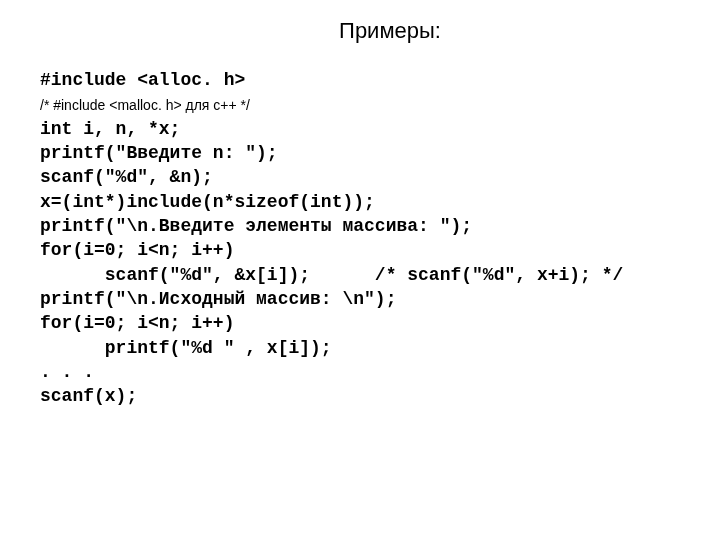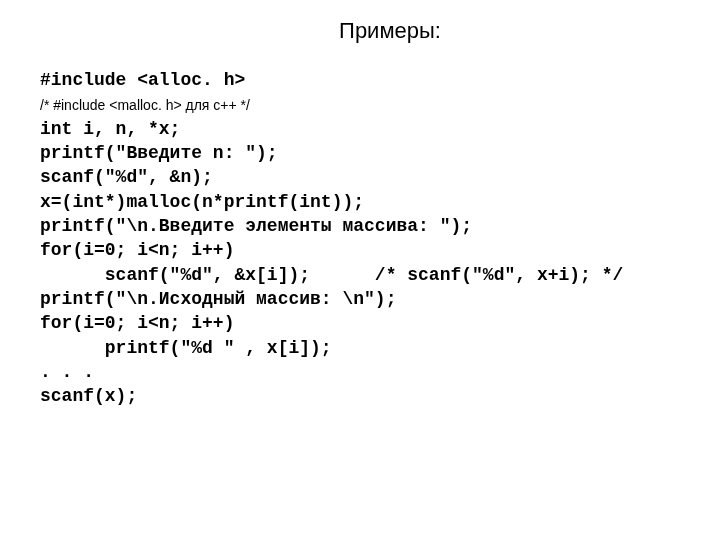--- a/index.html
+++ b/index.html
@@ -38,21 +38,21 @@
 </head>
 <body>
 
 <div class="title">Примеры:</div>
 <div class="code-block">
 <span>#include &lt;alloc. h&gt;</span>
 <span class="comment-line">/* #include &lt;malloc. h&gt; для c++ */</span>
 <span>int i, n, *x;</span>
 <span>printf("Введите n: ");</span>
 <span>scanf("%d", &amp;n);</span>
-<span>x=(int*)malloc(n*printf(int));</span>
+<span>x=(int*)include(n*sizeof(int));</span>
 <span>printf("\n.Введите элементы массива: ");</span>
 <span>for(i=0; i&lt;n; i++)</span>
 <span>      scanf("%d", &amp;x[i]);      /* scanf("%d", x+i); */</span>
 <span>printf("\n.Исходный массив: \n");</span>
 <span>for(i=0; i&lt;n; i++)</span>
 <span>      printf("%d " , x[i]);</span>
 <span>. . .</span>
 <span>scanf(x);</span>
 </div>
 

